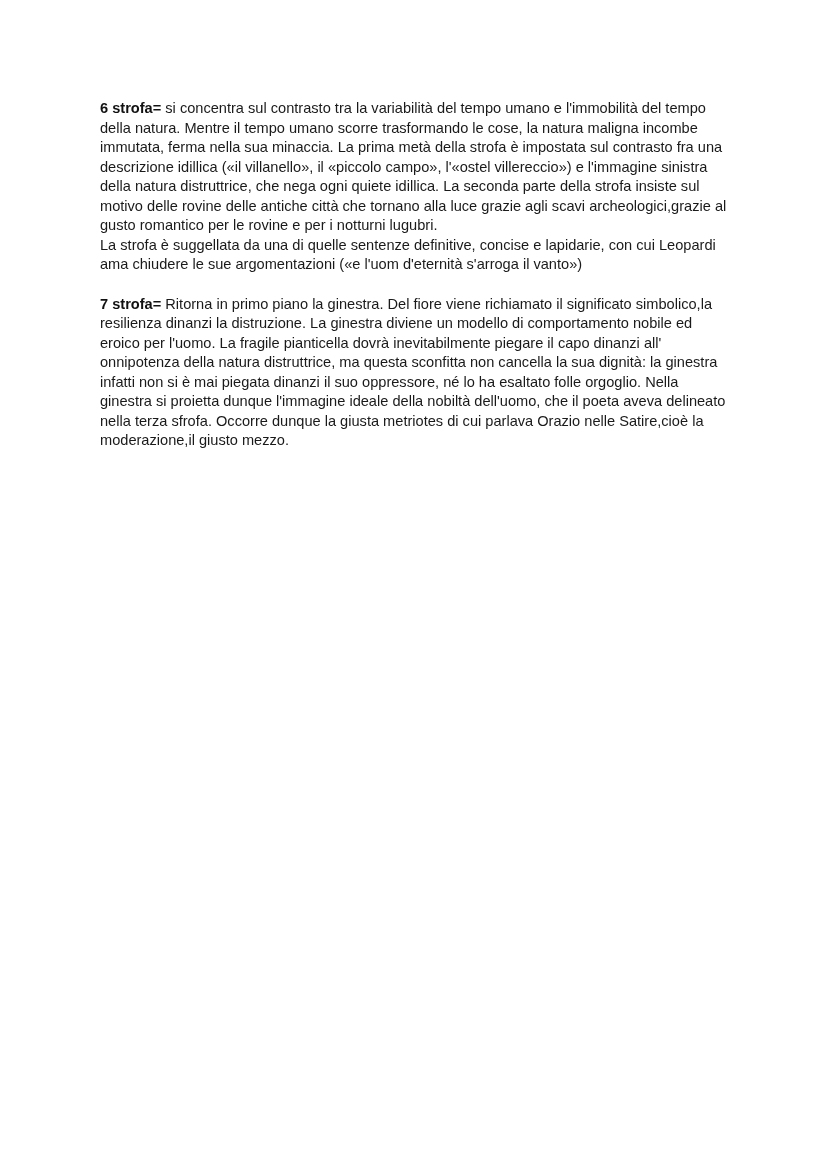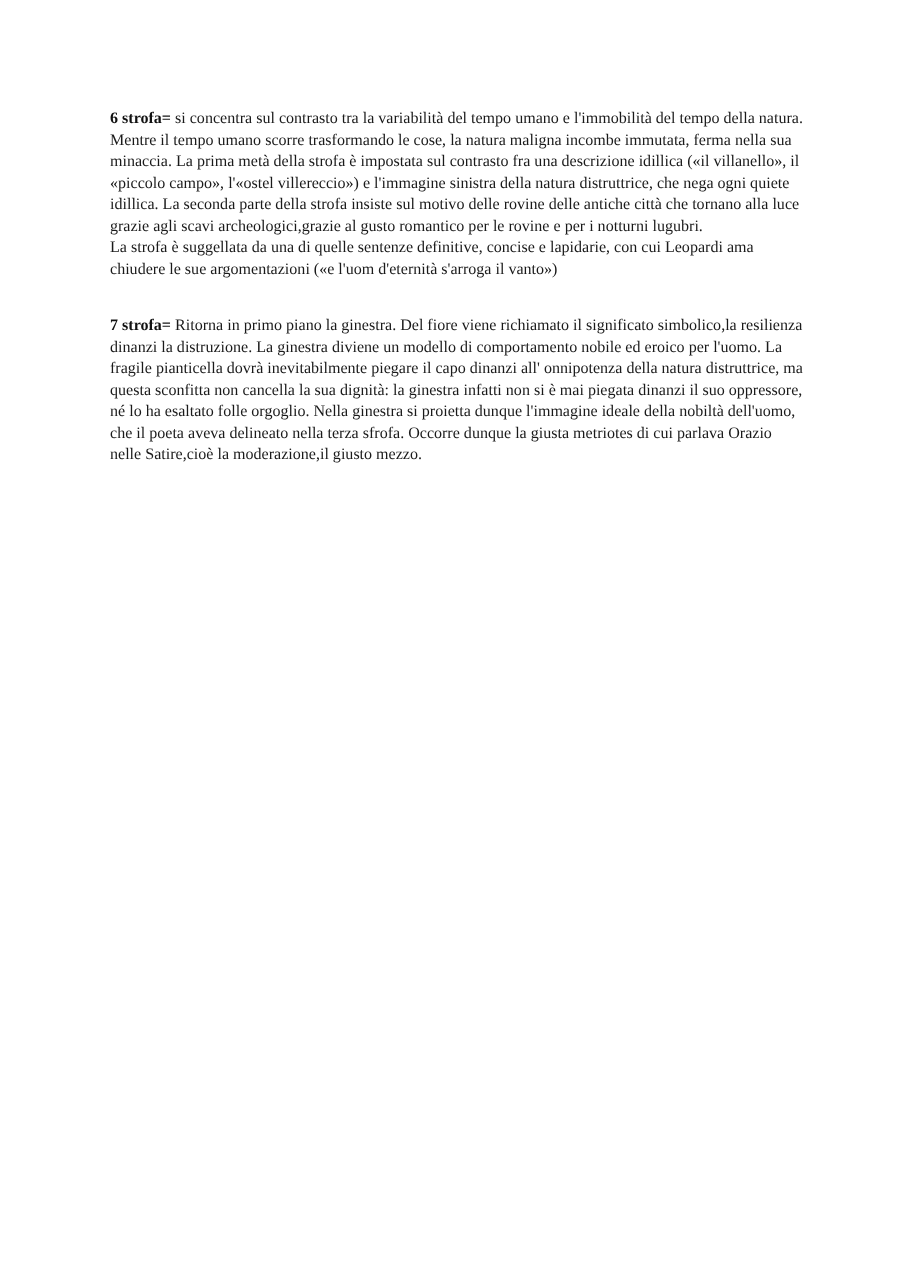--- a/index.html
+++ b/index.html
@@ -1,23 +1,23 @@
 <!DOCTYPE html>
 <html><head>
   <meta charset="utf-8">
   <style>
     html, body { margin: 0; padding: 0; background: #ffffff; }
     body { width: 828px; height: 1169px; position: relative; overflow: hidden; }
     .page {
       position: absolute; left: 100px; top: 99px; width: 632px;
-      font-family: Liberation Serif, serif;
+      font-family: Liberation Sans, sans-serif;
       font-size: 14.6px; line-height: 19.5px; color: #1a1a1a;
     }
     .para { margin: 0; }
-    .para + .para { margin-top: 32px; }
+    .para + .para { margin-top: 20px; }
     .heading { font-weight: bold; color: #111; }
   </style>
 </head>
 <body>
 
 <div class="page">
   <p class="para"><span class="heading">6 strofa=</span><span> si concentra sul contrasto tra la variabilità del tempo umano e l'immobilità del tempo della natura. Mentre il tempo umano scorre trasformando le cose, la natura maligna incombe immutata, ferma nella sua minaccia. La prima metà della strofa è impostata sul contrasto fra una descrizione idillica («il villanello», il «piccolo campo», l'«ostel villereccio») e l'immagine sinistra della natura distruttrice, che nega ogni quiete idillica. La seconda parte della strofa insiste sul motivo delle rovine delle antiche città che tornano alla luce grazie agli scavi archeologici,grazie al gusto romantico per le rovine e per i notturni lugubri.</span><br><span>La strofa è suggellata da una di quelle sentenze definitive, concise e lapidarie, con cui Leopardi ama chiudere le sue argomentazioni («e l'uom d'eternità s'arroga il vanto»)</span></p>
   <p class="para"><span class="heading">7 strofa=</span><span> Ritorna in primo piano la ginestra. Del fiore viene richiamato il significato simbolico,la resilienza dinanzi la distruzione. La ginestra diviene un modello di comportamento nobile ed eroico per l'uomo. La fragile pianticella dovrà inevitabilmente piegare il capo dinanzi all' onnipotenza della natura distruttrice, ma questa sconfitta non cancella la sua dignità: la ginestra infatti non si è mai piegata dinanzi il suo oppressore, né lo ha esaltato folle orgoglio. Nella ginestra si proietta dunque l'immagine ideale della nobiltà dell'uomo, che il poeta aveva delineato nella terza sfrofa. Occorre dunque la giusta metriotes di cui parlava Orazio nelle Satire,cioè la moderazione,il giusto mezzo.</span></p>
 </div>
 

